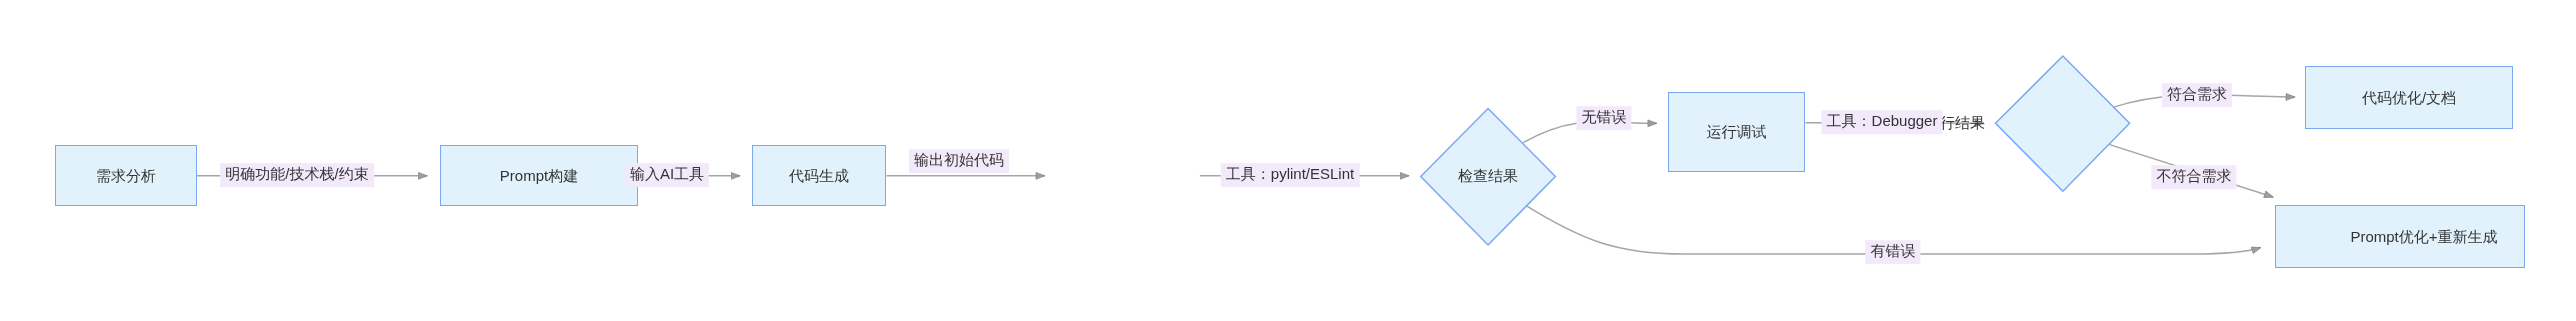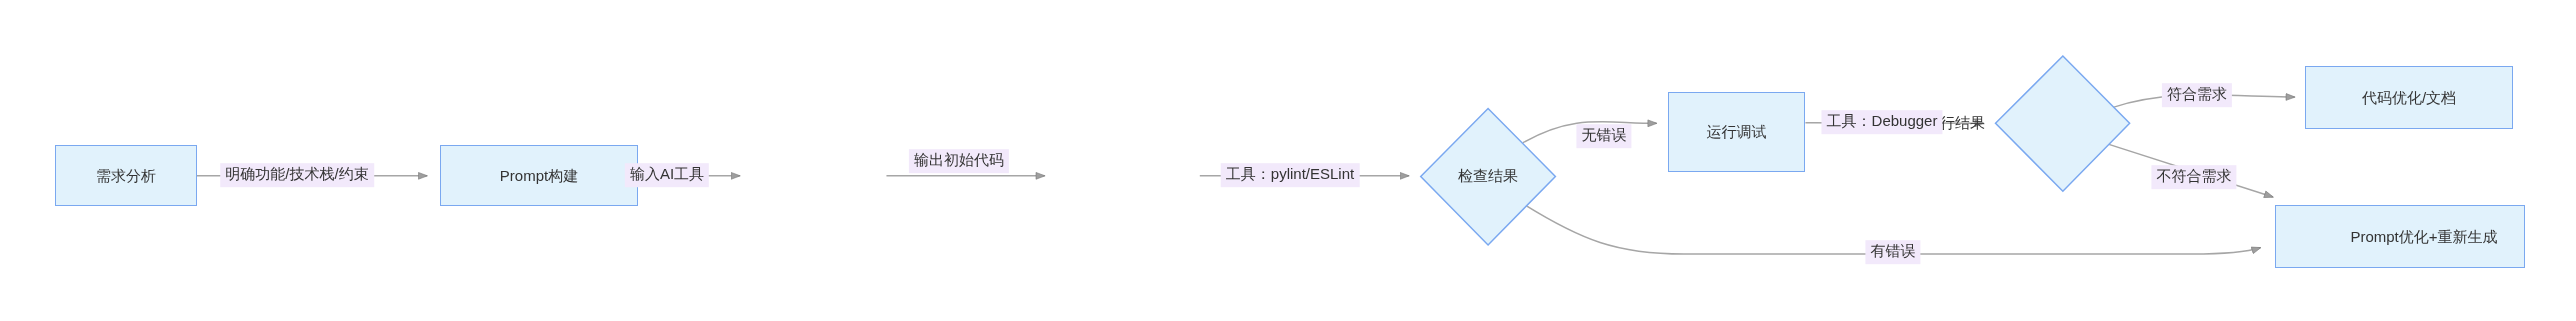--- a/index.html
+++ b/index.html
@@ -53,20 +53,23 @@
   </svg>
 
   <div class="node" style="left:55px;top:145px;width:142px;height:61px;">
     <span>需求分析</span>
   </div>
 
   <div class="node" style="left:440px;top:145px;width:198px;height:61px;">
     <span>Prompt构建</span>
   </div>
 
+  <div class="node" style="left:752px;top:145px;width:134px;height:61px;">
+    <span>代码生成</span>
+  </div>
 
 
   <div class="node" style="left:1668px;top:92px;width:137px;height:80px;">
     <span>运行调试</span>
   </div>
 
   <div class="node" style="left:2305px;top:66px;width:208px;height:63px;">
     <span>代码优化/文档</span>
   </div>
 
@@ -74,20 +77,20 @@
     <span>Prompt优化+重新生成</span>
   </div>
 
   <div class="diamond-label" style="left:1488px;top:176px;">检查结果</div>
   <div class="diamond-label" style="left:1955px;top:123px;">运行结果</div>
 
   <div class="edge-label" style="left:297px;top:175px;">明确功能/技术栈/约束</div>
   <div class="edge-label" style="left:667px;top:175px;">输入AI工具</div>
   <div class="edge-label" style="left:959px;top:161px;">输出初始代码</div>
   <div class="edge-label" style="left:1290px;top:175px;">工具：pylint/ESLint</div>
-  <div class="edge-label" style="left:1604px;top:118px;margin-top:18px;">无错误</div>
+  <div class="edge-label" style="left:1604px;top:118px;">无错误</div>
   <div class="edge-label" style="left:1882px;top:122px;">工具：Debugger</div>
   <div class="edge-label" style="left:2197px;top:95px;">符合需求</div>
   <div class="edge-label" style="left:2194px;top:177px;">不符合需求</div>
   <div class="edge-label" style="left:1893px;top:252px;">有错误</div>
 
 </div>
 
 
 </body></html>

